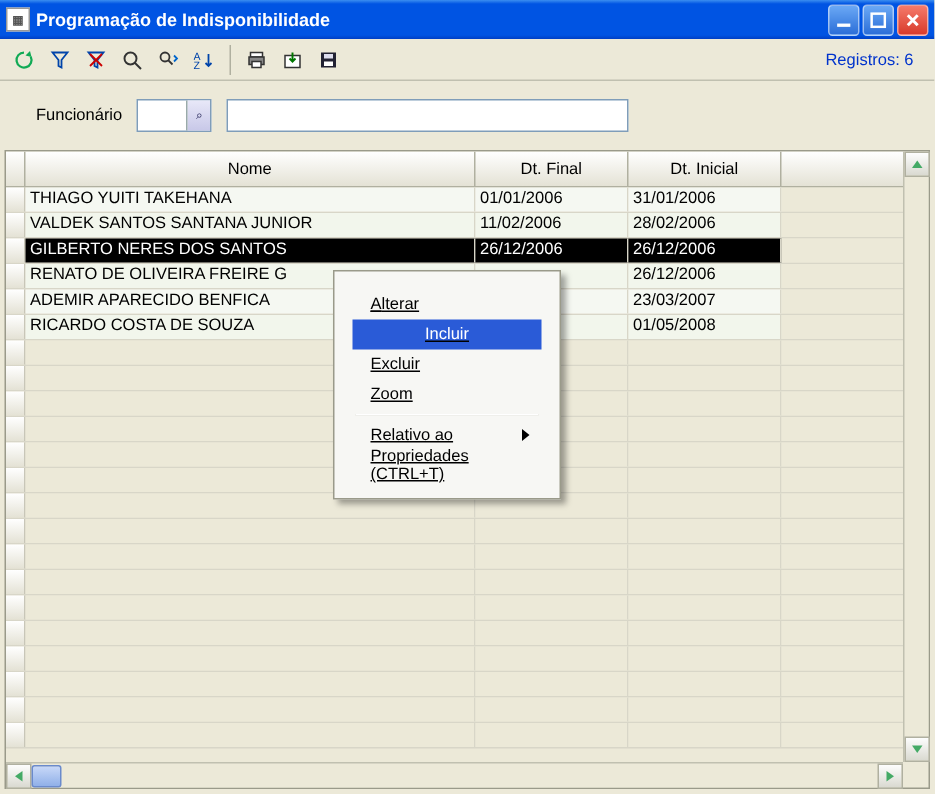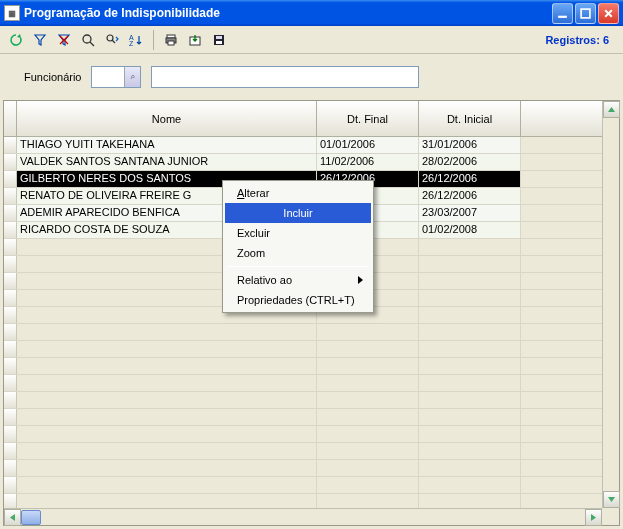--- a/index.html
+++ b/index.html
@@ -48,21 +48,21 @@
     padding: 0 6px;
     gap: 4px;
   }
   .toolbar .tb-btn {
     width: 20px; height: 20px;
     display: flex; align-items: center; justify-content: center;
     cursor: pointer;
   }
   .toolbar .sep { width:1px; height:20px; background:#b0b0a0; margin:0 3px; }
   .toolbar .spacer { flex:1; }
-  .reg-count { color:#0033cc; font-size:11px; padding-right:8px;font-weight:bold; }
+  .reg-count { color:#0033cc; font-size:11px; padding-right:8px; }
 
   .filter-bar {
     height: 46px;
     display: flex;
     align-items: center;
     padding: 0 16px 0 24px;
     gap: 10px;
   }
   .filter-bar label { font-size:11px; }
   .code-box {
@@ -113,21 +113,21 @@
     background:linear-gradient(to bottom,#c8d8f8,#90b0e8);
     border:1px solid #6a8acc; border-radius:2px;
   }
 
   .grid-body {
     position:absolute; left:0; top:0; right:17px; bottom:17px;
     overflow:hidden;
   }
 
   .grid-head {
-    display:flex; height:36px; background:linear-gradient(to bottom,#fff,#e4e2d5);
+    display:flex; height:24px; background:linear-gradient(to bottom,#fff,#e4e2d5);
     border-bottom:1px solid #b0b0a0;
   }
   .gh {
     border-right:1px solid #b0b0a0;
     display:flex; align-items:center; justify-content:center;
     font-size:11px;
   }
   .gh.handle { width:13px; }
   .gh.c-nome { flex:0 0 300px; }
   .gh.c-ini  { flex:0 0 102px; }
@@ -156,22 +156,23 @@
   .gr.empty .c { background:#ece9d8; }
   .gr .rest { flex:1; border-right:none; background:#ece9d8 !important; }
 
   .ctx-menu {
     position:absolute;
     left:222px; top:180px;
     width:152px;
     background:#f7f7f4;
     border:1px solid #9a9a8a;
     box-shadow:3px 3px 4px rgba(0,0,0,0.35);
-    padding:2px;
+    padding:12px;
     z-index:50;
+    text-decoration:underline;
   }
   .ctx-item {
     height:20px; display:flex; align-items:center;
     padding:0 12px; font-size:11px; position:relative;
   }
   .ctx-item.hl { background:#2a5bd7; color:#fff;justify-content:center; }
   .ctx-sep { height:1px; margin:3px 2px; background:#c8c6b8; border-bottom:1px solid #fff; }
   .ctx-item .arrow {
     position:absolute; right:8px; top:6px;
     width:0;height:0;border-top:4px solid transparent;border-bottom:4px solid transparent;border-left:5px solid #000;
@@ -318,21 +319,21 @@
           <div class="rh"></div>
           <div class="c c-nome">ADEMIR APARECIDO BENFICA</div>
           <div class="c c-ini"></div>
           <div class="c c-fin">23/03/2007</div>
           <div class="c rest"></div>
         </div>
         <div class="gr alt">
           <div class="rh"></div>
           <div class="c c-nome">RICARDO COSTA DE SOUZA</div>
           <div class="c c-ini"></div>
-          <div class="c c-fin">01/02/2008</div>
+          <div class="c c-fin">01/05/2008</div>
           <div class="c rest"></div>
         </div>
         <div class="gr empty">
           <div class="rh"></div>
           <div class="c c-nome"></div>
           <div class="c c-ini"></div>
           <div class="c c-fin"></div>
           <div class="c rest"></div>
         </div>
         <div class="gr alt empty">

